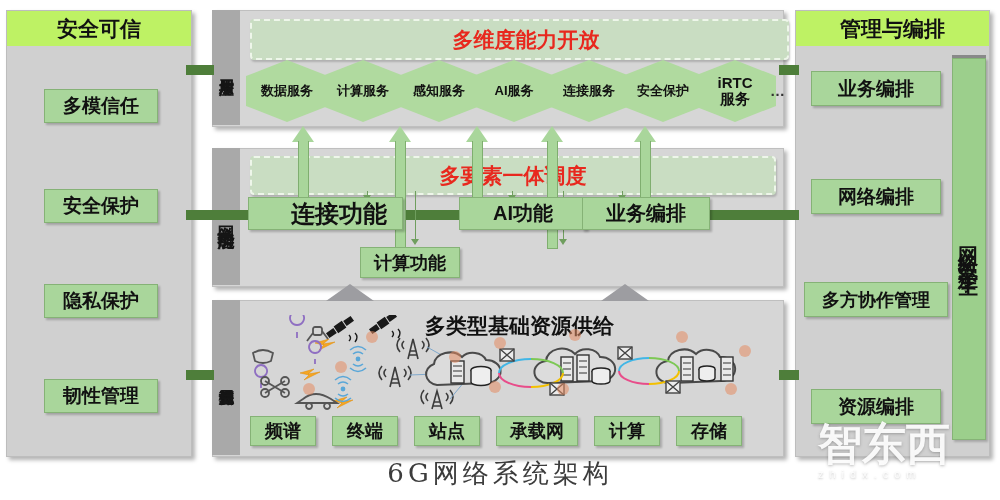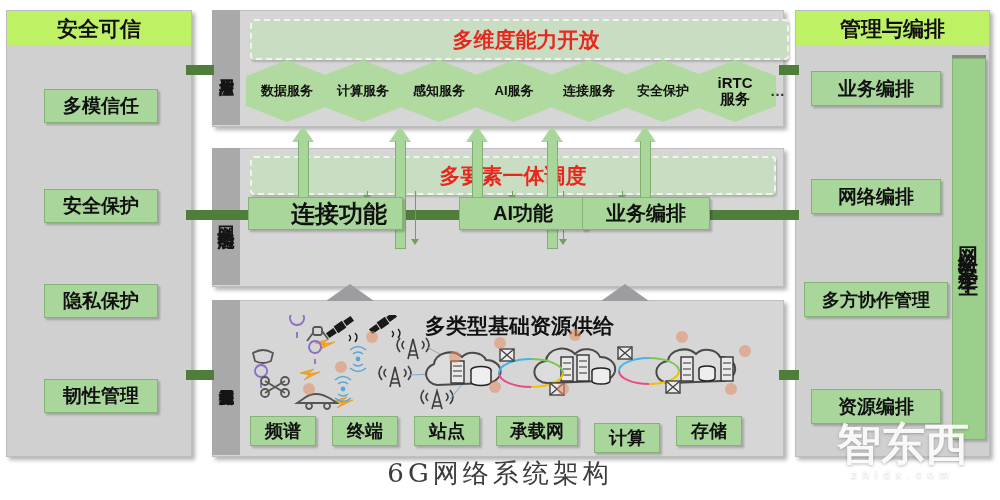--- a/index.html
+++ b/index.html
@@ -51,21 +51,21 @@
   .caption{position:absolute;left:0;right:0;top:456px;text-align:center;
            font-family:"DejaVu Serif","Liberation Serif",serif;
            font-size:26px;color:#3c3c3c;letter-spacing:4px;}
 
   .twin-bar{position:absolute;background:#9ccf8c;border:1px solid #86b377;
             box-shadow:0 -3px 0 rgba(90,90,90,.6),2px 2px 2px rgba(0,0,0,.2);
             display:flex;align-items:center;justify-content:center;
             writing-mode:vertical-rl;text-orientation:upright;
             font-weight:bold;font-size:20px;color:#111;letter-spacing:6px;}
 
-  .watermark{position:absolute;right:12px;top:422px;width:170px;text-align:center;z-index:50;}
+  .watermark{position:absolute;right:12px;top:422px;width:170px;z-index:50;}
   .wm-main{font-weight:bold;font-size:44px;color:rgba(255,255,255,.92);
            text-shadow:0 1px 3px rgba(60,60,60,.35);line-height:1;}
   .wm-sub{font-size:11px;letter-spacing:6px;color:rgba(255,255,255,.85);
           text-shadow:0 1px 2px rgba(60,60,60,.3);margin-top:2px;}
 
   .infra-title{position:absolute;font-weight:bold;font-size:21px;color:#111;}
   .chip{font-size:18px;}
 </style>
 </head>
 <body>
@@ -118,20 +118,21 @@
   <div class="thin-arrow" style="left:512px;top:191px;height:4px;"></div>
   <div class="thin-head" style="left:508px;top:195px;"></div>
   <div class="thin-arrow" style="left:563px;top:191px;height:48px;"></div>
   <div class="thin-head" style="left:559px;top:239px;"></div>
   <div class="thin-arrow" style="left:622px;top:191px;height:4px;"></div>
   <div class="thin-head" style="left:618px;top:195px;"></div>
 
   <div class="gbox" style="left:248px;top:197px;width:126px;height:31px;font-size:24px;padding-left:27px;">连接功能</div>
   <div class="gbox" style="left:412px;top:197px;width:126px;height:31px;font-size:20px;margin-left:47px;">AI功能</div>
   <div class="gbox" style="left:582px;top:197px;width:126px;height:31px;font-size:20px;">业务编排</div>
+  <div class="gbox" style="left:360px;top:247px;width:98px;height:29px;font-size:18px;">计算功能</div>
 
   <div class="layer" style="left:212px;top:300px;width:570px;height:155px;"></div>
   <div class="strip" style="left:212px;top:300px;width:28px;height:155px;font-size:15px;letter-spacing:0;">基础设施资源层</div>
   <div class="infra-title" style="left:425px;top:312px;">多类型基础资源供给</div>
 
   <svg style="position:absolute;left:245px;top:315px;" width="525" height="96" viewBox="0 0 525 96">
 
     <g stroke="#1a1a1a" stroke-width="2" fill="#1a1a1a">
       <g transform="translate(95,12) rotate(-35)">
           <rect x="-4" y="-3" width="8" height="6"></rect>
@@ -293,21 +294,21 @@
       <circle cx="437" cy="22" r="6"></circle>
         <circle cx="500" cy="36" r="6"></circle>
         <circle cx="486" cy="74" r="6"></circle>
     </g>
   </svg>
 
   <div class="gbox chip" style="left:250px;top:416px;width:64px;height:28px;">频谱</div>
   <div class="gbox chip" style="left:332px;top:416px;width:64px;height:28px;">终端</div>
   <div class="gbox chip" style="left:414px;top:416px;width:64px;height:28px;">站点</div>
   <div class="gbox chip" style="left:496px;top:416px;width:80px;height:28px;">承载网</div>
-  <div class="gbox chip" style="left:594px;top:416px;width:64px;height:28px;margin-top:7px;">计算</div>
+  <div class="gbox chip" style="left:594px;top:416px;width:64px;height:28px;">计算</div>
   <div class="gbox chip" style="left:676px;top:416px;width:64px;height:28px;">存储</div>
 
   <div class="gray-arrow" style="left:326px;top:284px;"></div>
   <div class="gray-arrow" style="left:601px;top:284px;"></div>
 
   <div class="panel" style="left:795px;top:10px;width:193px;height:445px;">
     <div class="panel-header">管理与编排</div>
     <div class="gbox" style="left:15px;top:60px;width:128px;height:33px;">业务编排</div>
     <div class="gbox" style="left:15px;top:168px;width:128px;height:33px;">网络编排</div>
     <div class="gbox" style="left:8px;top:271px;width:142px;height:33px;font-size:18px;">多方协作管理</div>

